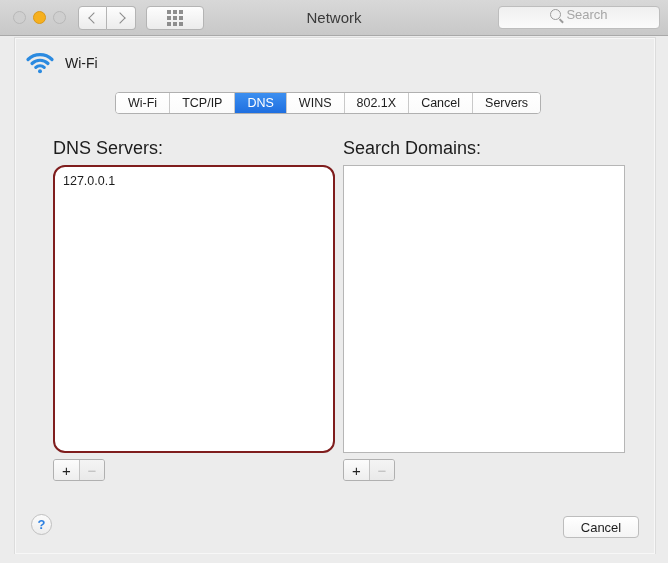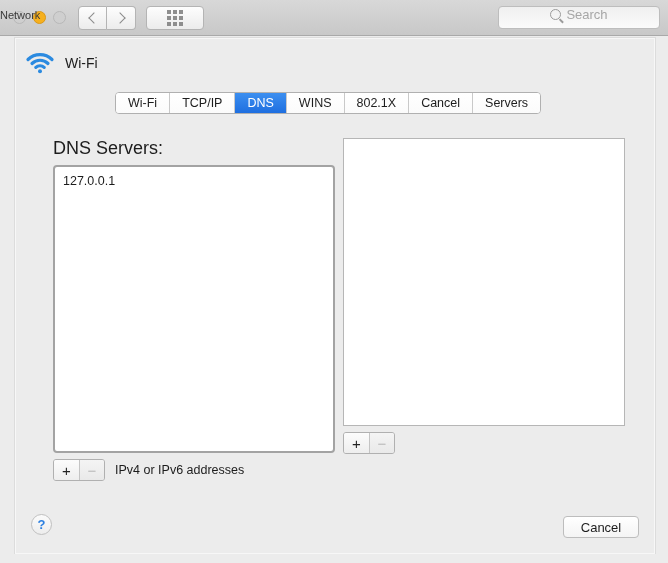--- a/index.html
+++ b/index.html
@@ -93,21 +93,22 @@
   .dotgrid i {
     display: block;
     width: 4px; height: 4px;
     background: #8e8e8e;
   }
 
   .win-title {
     position: absolute;
     left: 0; right: 0;
     top: 9px;
-    font-size: 11px;
+    text-align: center;
+    font-size: 15px;
     color: #3a3a3a;
   }
 
   .searchfield {
     position: absolute;
     right: 8px;
     top: 6px;
     width: 162px;
     height: 23px;
     background: linear-gradient(to bottom, #f0f0f0 0%, #fafafa 100%);
@@ -219,22 +220,22 @@
   }
 
   .listbox {
     width: 282px;
     height: 288px;
     background: #ffffff;
     box-sizing: border-box;
     overflow: hidden;
   }
   .listbox.focused {
-    border: 2px solid #a3a3a3;
-    border-radius: 4px;
+    border: 2px solid #7f1d1d;
+    border-radius: 12px;
   }
   .listbox.plain {
     border: 1px solid #b6b6b6;
   }
   .list-item {
     font-size: 12.5px;
     color: #1c1c1c;
     padding: 6px 0 0 8px;
     line-height: 16px;
   }
@@ -384,25 +385,25 @@
       <div class="col-left">
         <span class="field-label">DNS Servers:</span>
         <div class="listbox focused">
           <div class="list-item">127.0.0.1</div>
         </div>
         <div class="rowctl">
           <div class="pm-group">
             <div class="pm-btn plus">+</div>
             <div class="pm-btn minus">−</div>
           </div>
-          <span class="hint">IPv4 or IPv6 addresses</span>
         </div>
       </div>
 
       <div class="col-right">
+        <span class="field-label">Search Domains:</span>
         <div class="listbox plain"></div>
         <div class="rowctl">
           <div class="pm-group">
             <div class="pm-btn plus">+</div>
             <div class="pm-btn minus">−</div>
           </div>
         </div>
       </div>
 
       <div class="helpbtn">?</div>

